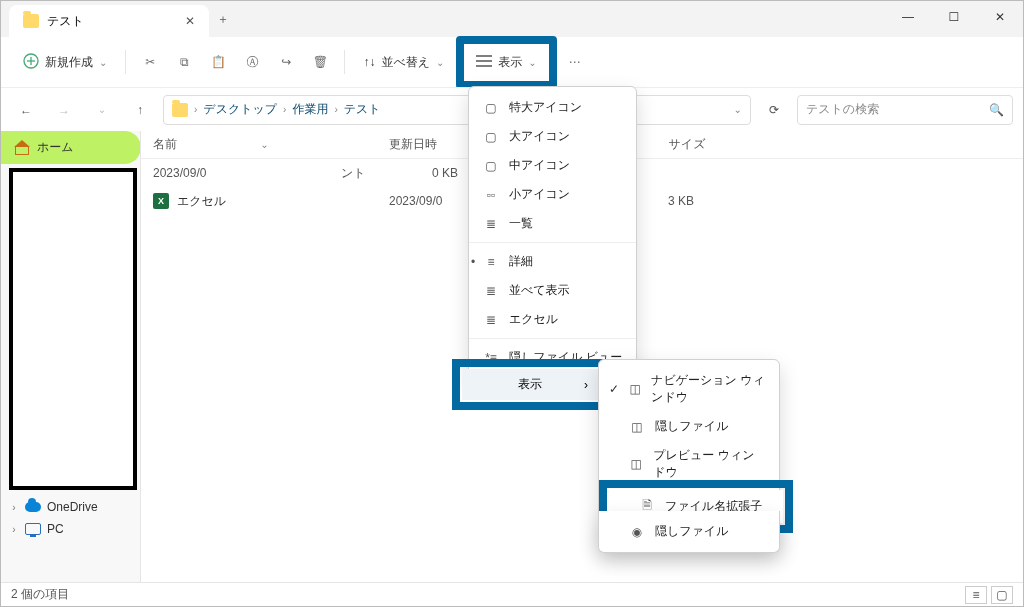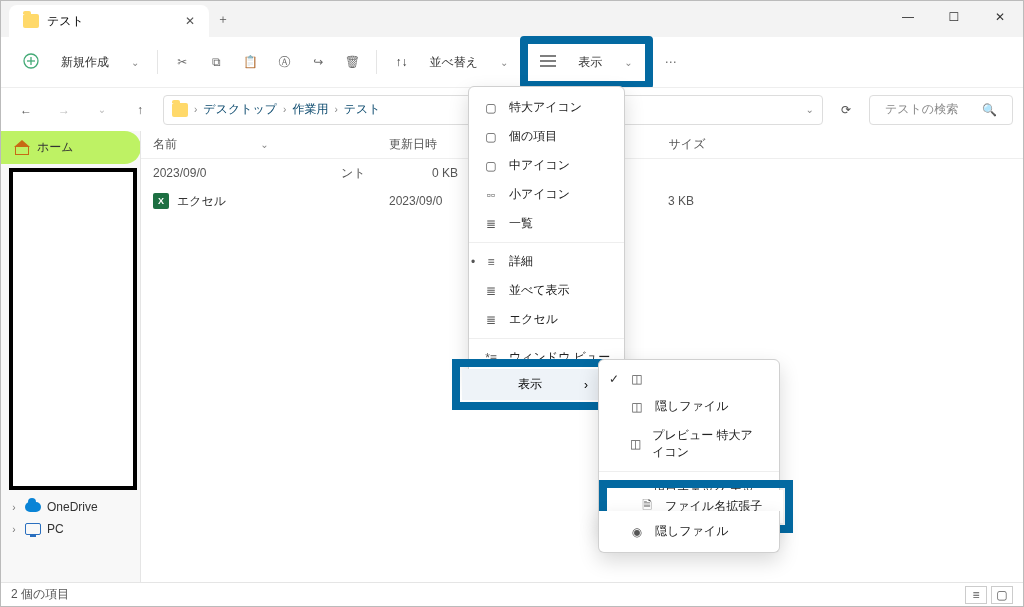--- a/index.html
+++ b/index.html
@@ -12,37 +12,37 @@
 .tab { display: flex; align-items: center; gap: 8px; background: #fff; border-top-left-radius: 8px; border-top-right-radius: 8px; padding: 8px 14px; margin-left: 8px; margin-top: 4px; height: 32px; min-width: 200px; position: relative; }
 .tab .folder-ico { width: 16px; height: 14px; background: #ffd96a; border-radius: 2px; position: relative; }
 .tab .folder-ico:before { content: ""; position: absolute; top: -3px; left: 0; width: 8px; height: 3px; background: #ffd96a; border-radius: 2px 2px 0 0; }
 .tab .close { margin-left: auto; color: #555; }
 .newtab { margin-left: 8px; margin-top: 10px; color: #555; }
 .wincontrols { margin-left: auto; display: flex; }
 .wincontrols div { width: 46px; height: 32px; display: flex; align-items: center; justify-content: center; color: #333; }
 
 
 .toolbar { height: 50px; background: #fff; display: flex; align-items: center; padding: 0 12px; gap: 2px; }
-.tb-btn { display: flex; align-items: center; gap: 22px; padding: 6px 10px; color: #333; border-radius: 4px; }
+.tb-btn { display: flex; align-items: center; gap: 6px; padding: 6px 10px; color: #333; border-radius: 4px; }
 .tb-icon { width: 32px; height: 32px; display:flex; align-items:center; justify-content:center; color:#6b6b6b; border-radius:4px; }
 .tb-sep { width:1px; height:24px; background:#e5e5e5; margin:0 6px; }
 .chev { font-size: 10px; color:#888; }
 .highlight-red { border: 8px solid #0369a1; }
 
 
 .navrow { height: 44px; background:#fff; display:flex; align-items:center; padding: 0 10px; gap:8px; border-top:1px solid #eee;}
 .nav-arrow { width:30px; height:30px; display:flex; align-items:center; justify-content:center; color:#555; border-radius:4px;}
 .nav-arrow.disabled { color:#bbb; }
 .address { flex:1; display:flex; align-items:center; gap:6px; border:1px solid #ddd; border-radius:4px; padding:4px 8px; background:#fff; height:30px;}
 .address .folder-ico { width:16px; height:14px; background:#ffd96a; border-radius:2px; position:relative;}
 .address .folder-ico:before{content:"";position:absolute;top:-3px;left:0;width:8px;height:3px;background:#ffd96a;border-radius:2px 2px 0 0;}
 .crumb { color:#0c4a6e; }
 .crumb-sep { color:#888; font-size:10px; }
 .refresh {width:30px;height:30px;display:flex;align-items:center;justify-content:center;color:#555;}
-.search { width:144px; border:1px solid #ddd; border-radius:4px; height:30px; display:flex; align-items:center; padding:0 15px; justify-content:space-between; color:#888; background:#fff;}
+.search { width:216px; border:1px solid #ddd; border-radius:4px; height:30px; display:flex; align-items:center; padding:0 8px; justify-content:space-between; color:#888; background:#fff;}
 
 
 .main { flex:1; display:flex; background:#fff; min-height:0;}
 .sidebar { width:140px; border-right: none; display:flex; flex-direction:column; background:#f8f8f8; position:relative;}
 .sidebar .divider-r { position:absolute; right:0; top:0; bottom:0; width:1px; background:#e5e5e5;}
 .side-item { display:flex; align-items:center; gap:6px; padding:8px 14px; color:#333;}
 .side-item.active { background:#bef264; border-top-right-radius:18px; border-bottom-right-radius:18px;gap:8px; }
 .blackbox { margin:4px 0 0 8px; width:128px; height:322px; border:4px solid #000; background:#fff; }
 .side-tree { padding:6px 4px 0 4px; }
 .tree-row { display:flex; align-items:center; gap:6px; padding:4px 4px; color:#333;}
@@ -233,21 +233,21 @@
   </div>
 </div>
 
 <div class="menu menu1">
   <div class="menu-item">
       <span class="mi-icon">▢</span>
       <span>特大アイコン</span>
     </div>
   <div class="menu-item">
       <span class="mi-icon">▢</span>
-      <span>個の項目</span>
+      <span>大アイコン</span>
     </div>
   <div class="menu-item">
       <span class="mi-icon">▢</span>
       <span>中アイコン</span>
     </div>
   <div class="menu-item">
       <span class="mi-icon">▫▫</span>
       <span>小アイコン</span>
     </div>
   <div class="menu-item">
@@ -263,43 +263,44 @@
       <span class="mi-icon">≣</span>
       <span>並べて表示</span>
     </div>
   <div class="menu-item">
       <span class="mi-icon">≣</span>
       <span>エクセル</span>
     </div>
   <div class="menu-sep"></div>
   <div class="menu-item">
       <span class="mi-icon">*≡</span>
-      <span>ウィンドウ ビュー</span>
+      <span>隠しファイル ビュー</span>
     </div>
 </div>
 
 <div class="menu1b-wrap highlight-red">
   <div class="menu1b-item">
     <span>表示</span>
     <span class="mi-caret">›</span>
   </div>
 </div>
 
 <div class="menu menu2">
   <div class="menu-item">
       <span class="check">✓</span>
       <span class="mi-icon">◫</span>
+      <span>ナビゲーション ウィンドウ</span>
     </div>
   <div class="menu-item">
       <span class="mi-icon">◫</span>
       <span>隠しファイル</span>
     </div>
   <div class="menu-item">
       <span class="mi-icon">◫</span>
-      <span>プレビュー 特大アイコン</span>
+      <span>プレビュー ウィンドウ</span>
     </div>
   <div class="menu-sep"></div>
   <div class="menu-item">
       <span class="mi-icon">☑</span>
       <span>項目チェック ボックス</span>
     </div>
 </div>
 <div class="menu2-file-wrap highlight-red">
   <div class="menu-item" style="background:#fff;">
       <span class="mi-icon">🗎</span>

